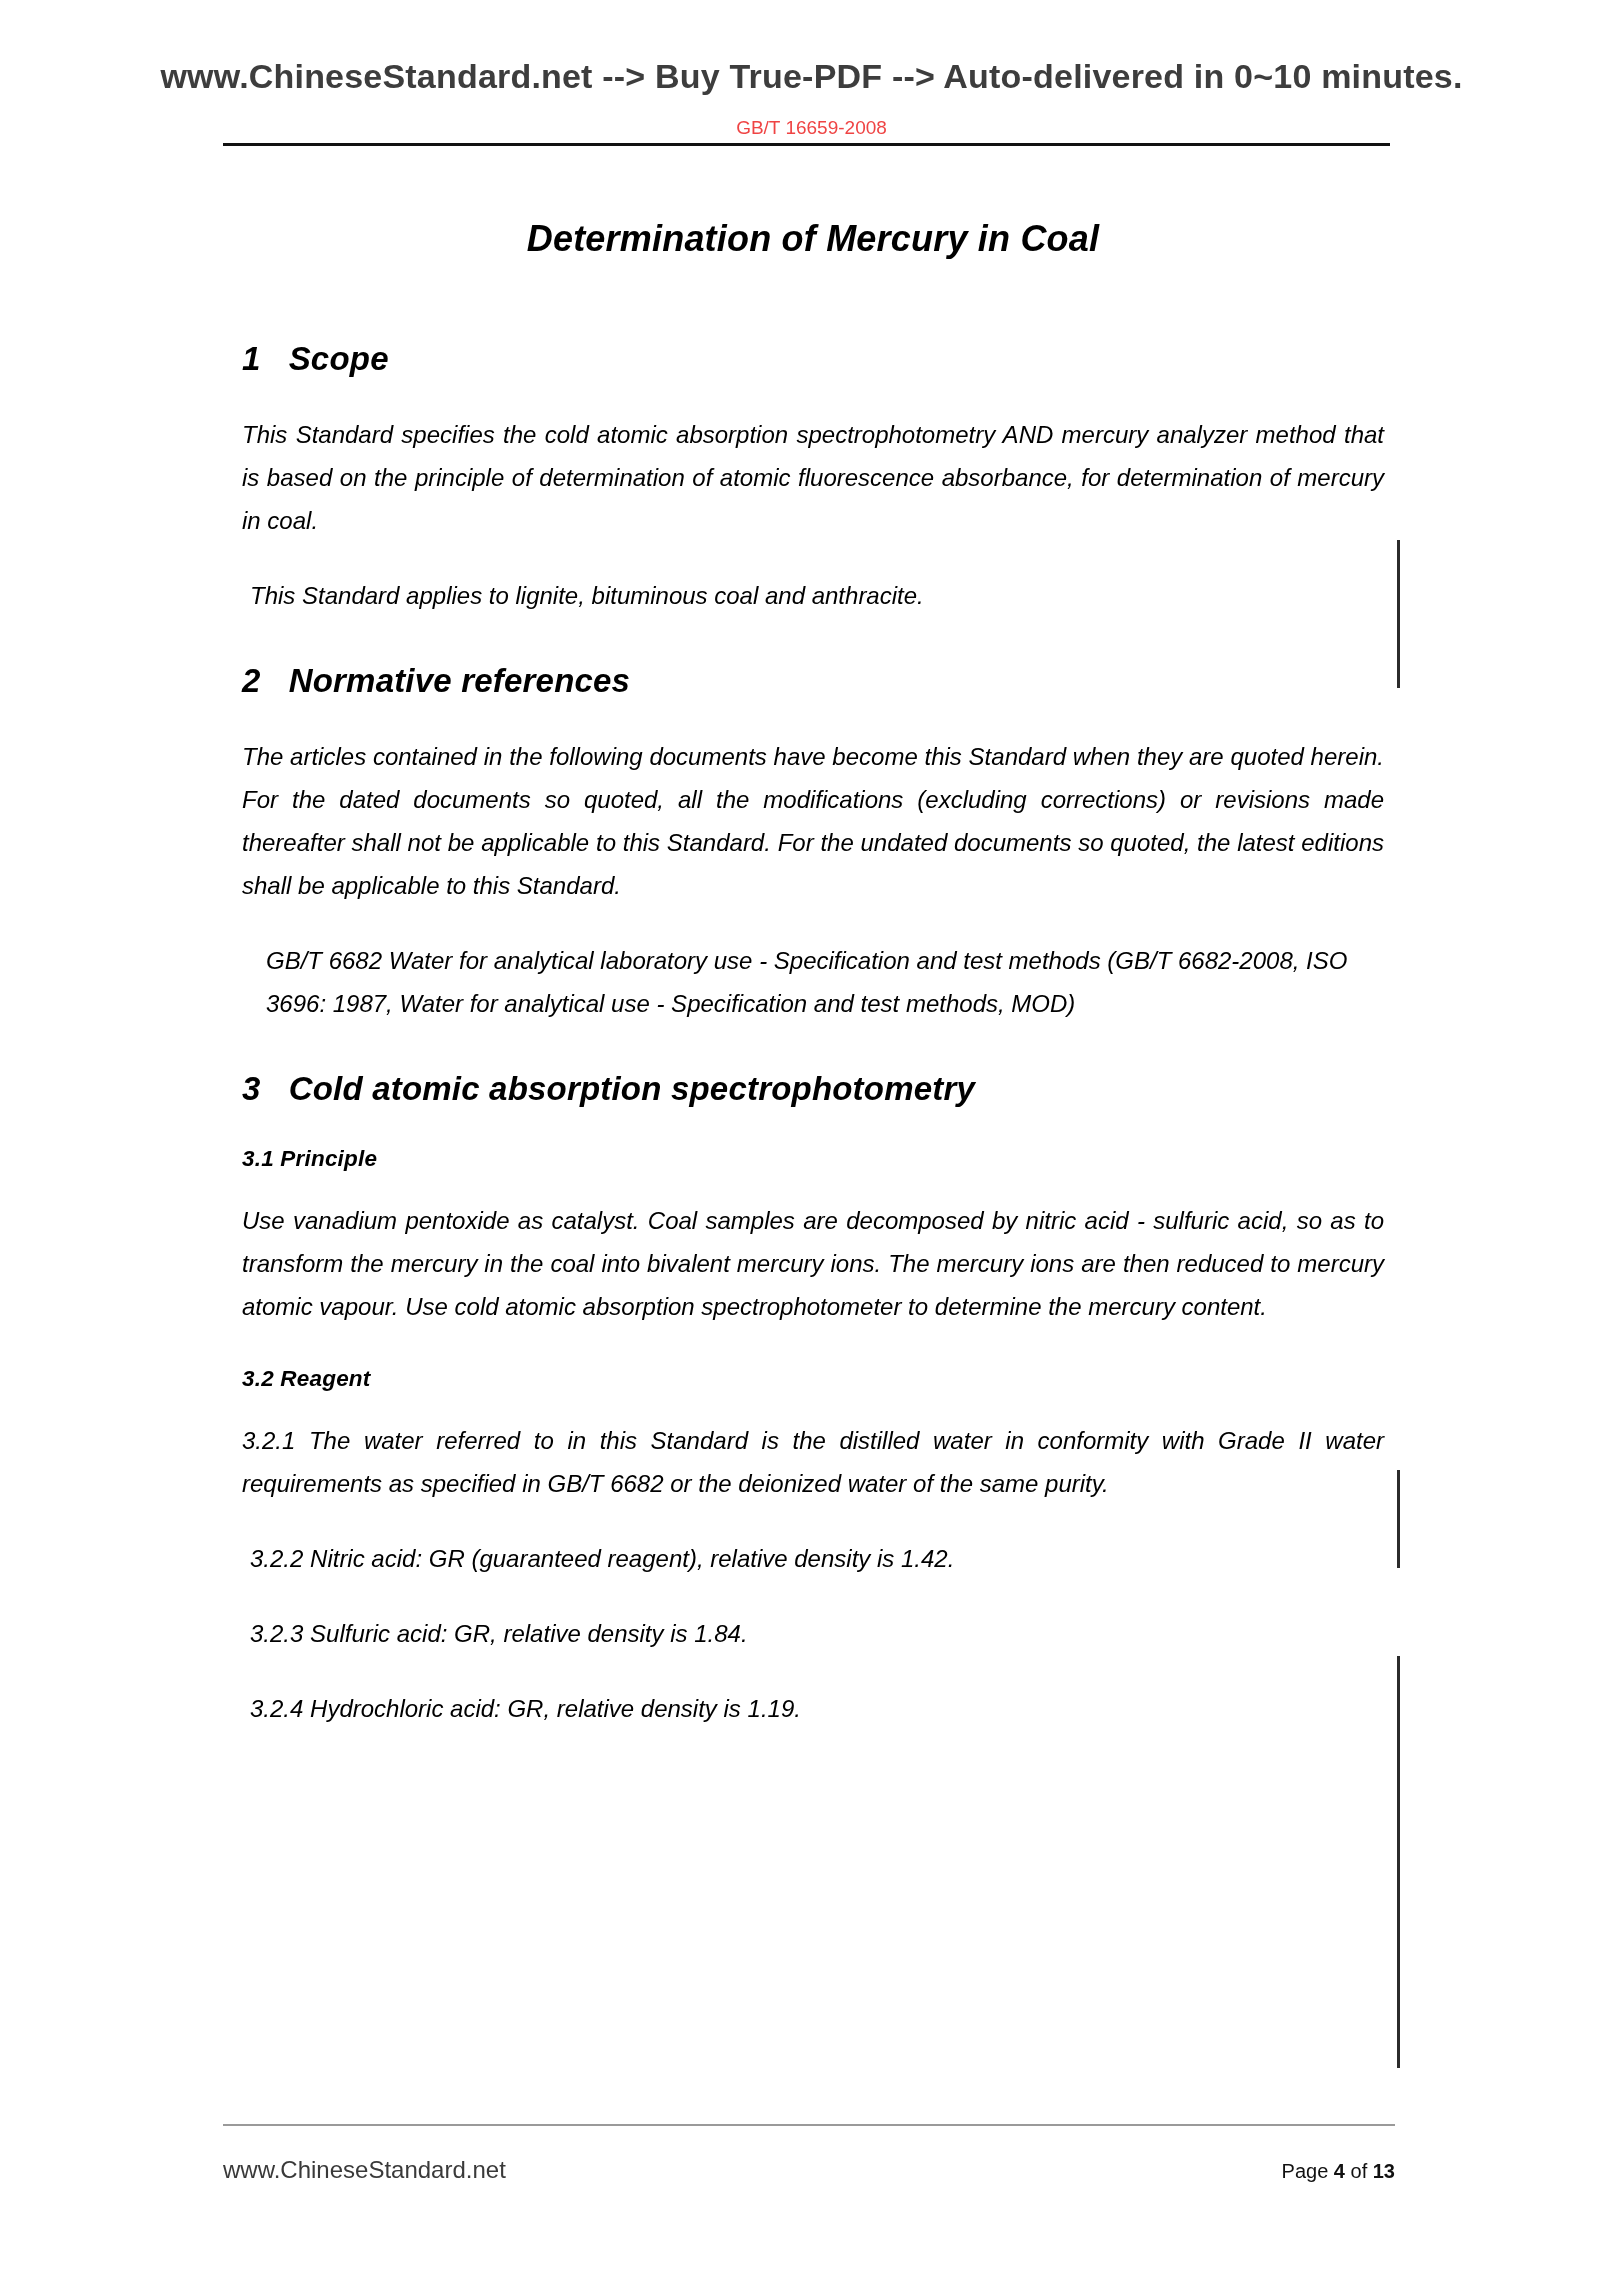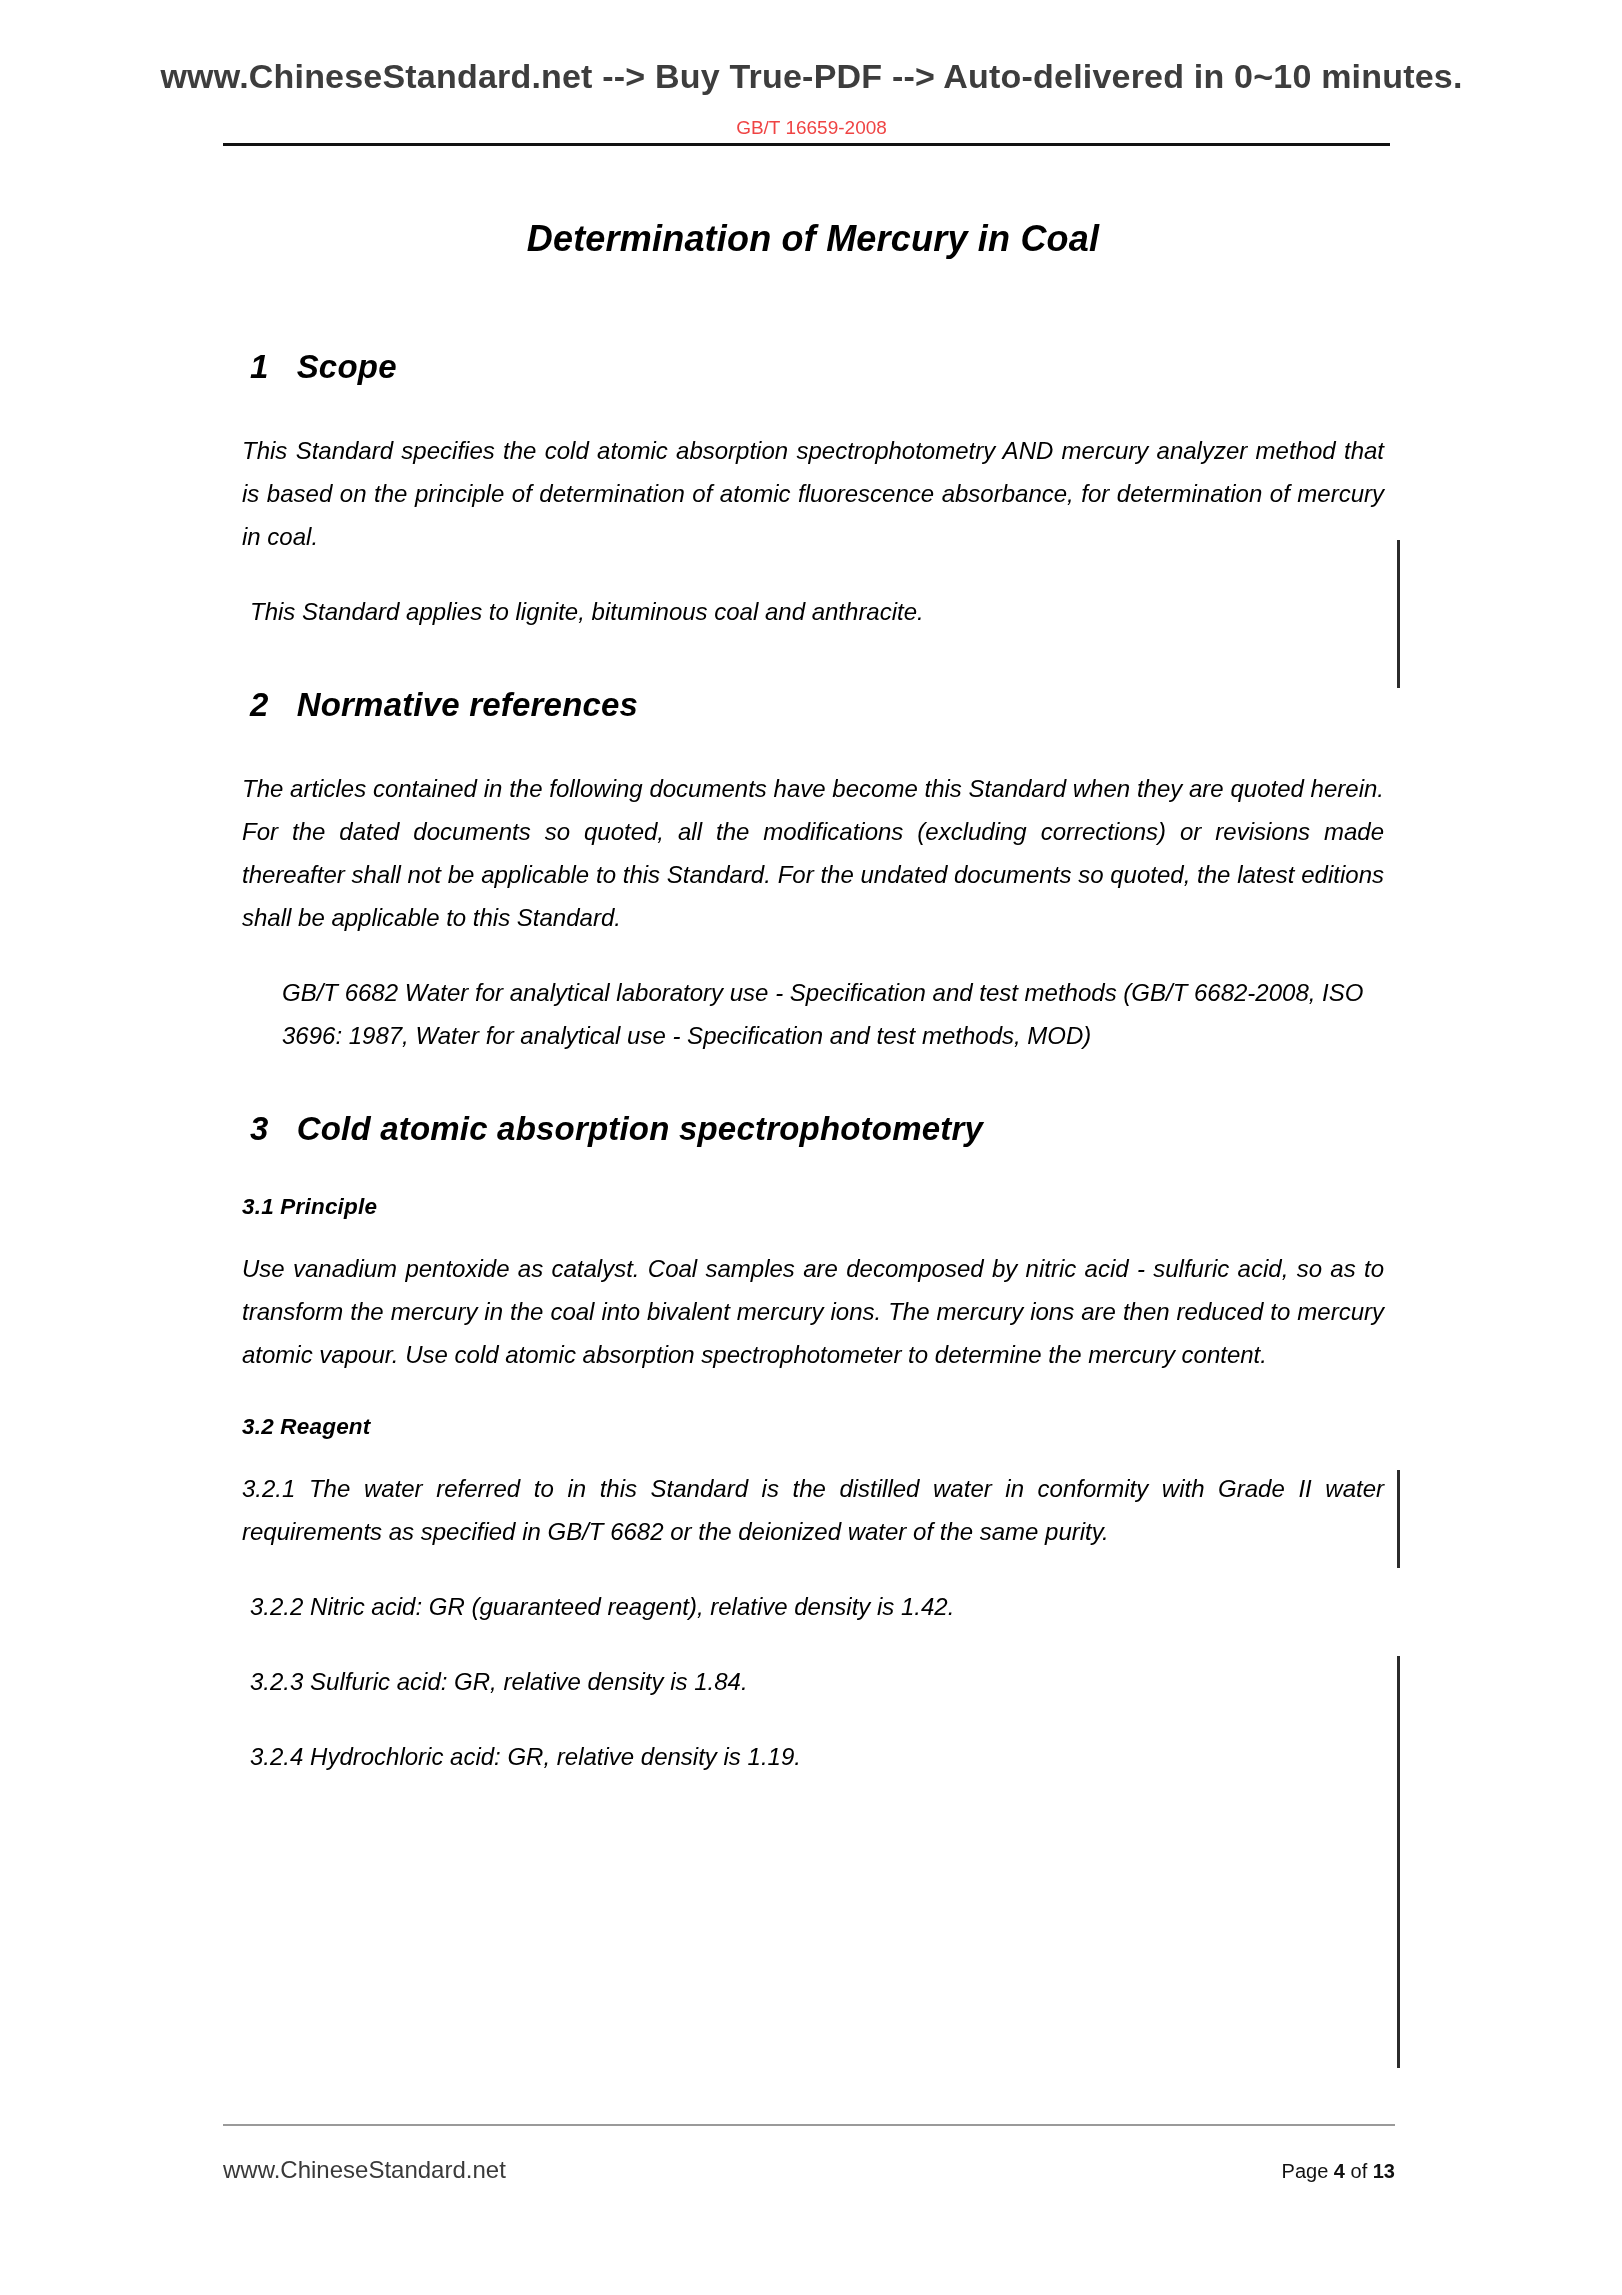--- a/index.html
+++ b/index.html
@@ -64,21 +64,21 @@
     text-align: center;
     font-size: 36px;
     font-weight: bold;
     margin: 43px 0 0 0;
     letter-spacing: 0.2px;
   }
 
   h2.section-heading {
     font-size: 33px;
     font-weight: bold;
-    margin: 8px;
+    margin: 0;
     letter-spacing: 0.2px;
     white-space: pre;
   }
 
   h3.sub-heading {
     font-size: 22.5px;
     font-weight: bold;
     margin: 0;
     letter-spacing: 0.2px;
   }
@@ -88,21 +88,21 @@
     line-height: 43px;
     margin: 0;
     text-align: justify;
     text-justify: inter-word;
   }
   p.body-text.nojustify {
     text-align: left;
     margin-left: 8px;
   }
   p.body-text.indented {
-    margin-left: 40px;
+    margin-left: 24px;
     width: 1099px;
   }
 
   
   .gap-title      { height: 80px; }
   .gap-h2-body    { height: 35px; }
   .gap-para       { height: 32px; }
   .gap-body-h2    { height: 45px; }
   .gap-h3-body    { height: 27px; }
   .gap-body-h3    { height: 38px; }

